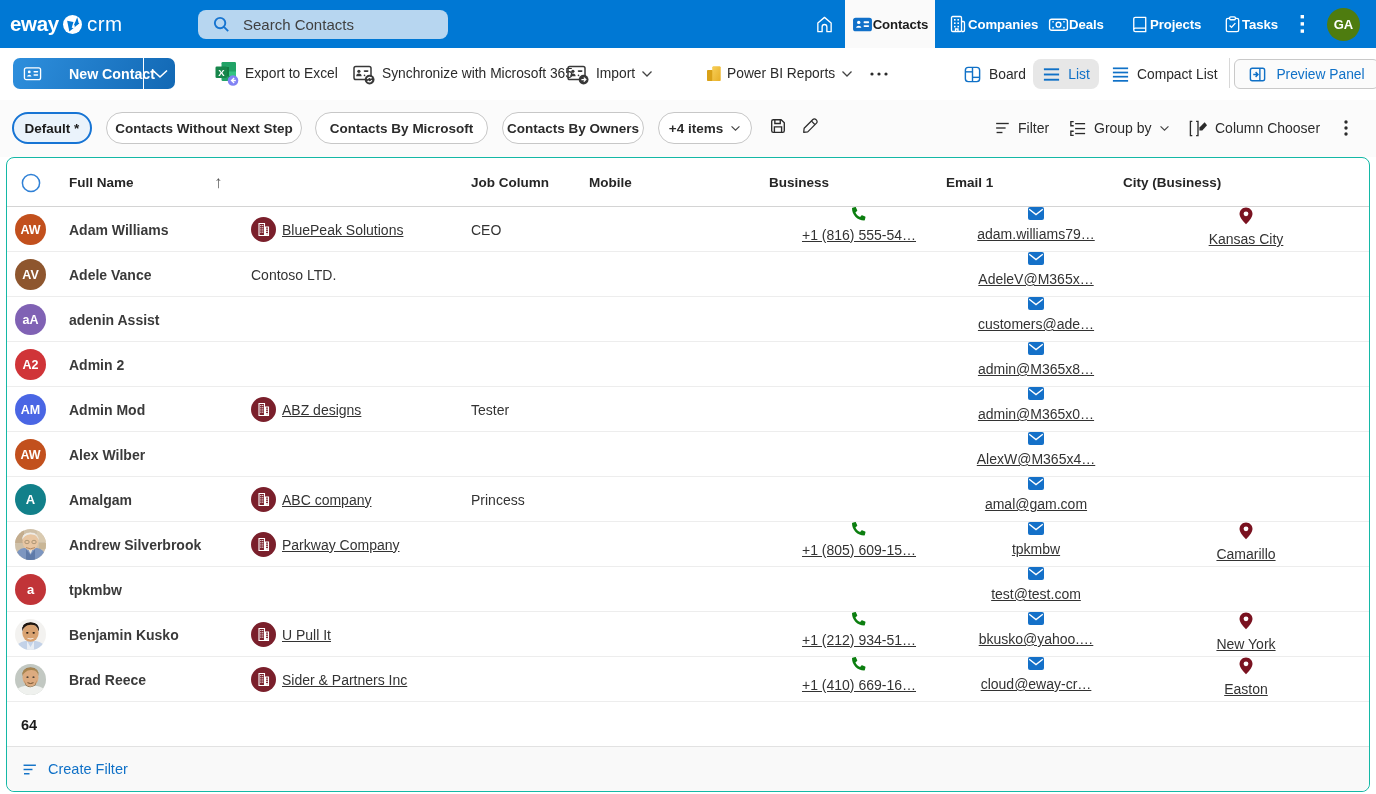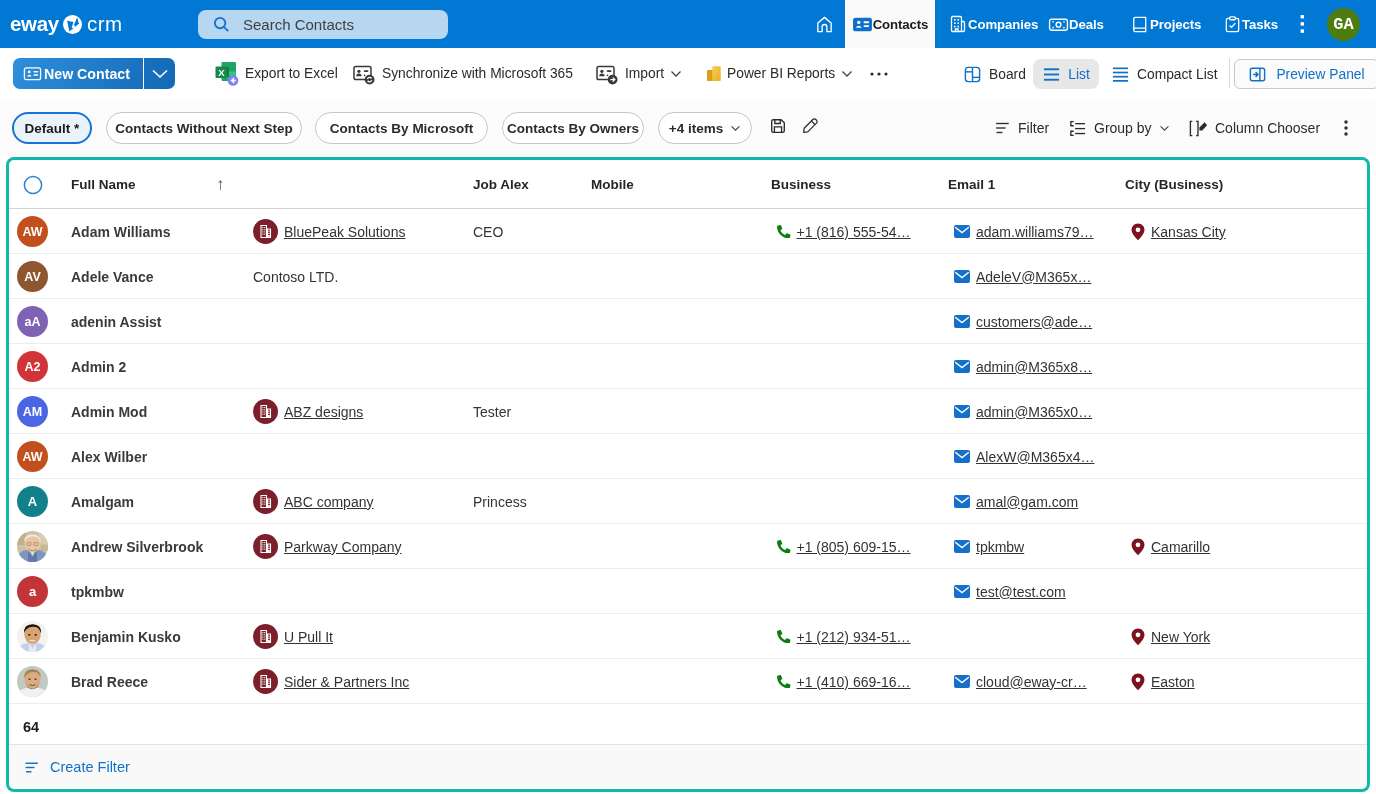--- a/index.html
+++ b/index.html
@@ -8,56 +8,56 @@
 .logo { position:absolute; left:10px; top:0; height:48px; display:flex; align-items:center; }
 .logo .e { color:#fff; font-weight:bold; font-size:20.5px; letter-spacing:-0.3px; }
 .logo .c { color:#fff; font-weight:300; font-size:20.5px; margin-left:5px; letter-spacing:0.5px; }
 .logo svg { margin-left:6px; }
 .search { position:absolute; left:198px; top:10px; width:250px; height:29px; background:#b7d6f0; border-radius:8px; display:flex; align-items:center; }
 .search .txt { color:#404040; font-size:15px; margin-left:12px; }
 .search svg { margin-left:14px; }
 .navitem { position:absolute; top:0; display:flex; align-items:center; height:48px; color:#fff; font-size:13.2px; font-weight:700; letter-spacing:-0.1px; }
 .navitem.active { background:#fafafa; color:#1b1b1b; justify-content:center; }
 .homeicon { position:absolute; left:815px; top:0; display:flex; align-items:center; height:48px; }
-.gaav { position:absolute; left:1327px; top:8px; width:33px; height:33px; border-radius:50%; background:#4e7c0f; color:#fff; font-weight:bold; font-size:17px; display:flex; align-items:center; justify-content:center;font-family:Liberation Mono, monospace; }
+.gaav { position:absolute; left:1327px; top:8px; width:33px; height:33px; border-radius:50%; background:#4e7c0f; color:#fff; font-weight:bold; font-size:13px; display:flex; align-items:center; justify-content:center; }
 .vdots { position:absolute; left:1300px; top:0; height:48px; display:flex; align-items:center; }
 
 .toolbar { position:absolute; left:0; top:48px; width:1376px; height:52px; background:#fff; }
 .ncbtn { position:absolute; left:13px; top:10px; height:31px; width:162px; border-radius:7px; background:linear-gradient(115deg,#2e8fdd 0%,#1268b4 100%); display:flex; align-items:center; color:#fff; }
-.ncbtn .lbl { font-size:14.2px; font-weight:700; margin-left:2px; }
+.ncbtn .lbl { font-size:14.2px; font-weight:700; margin-left:27px; }
 .ncbtn .sep { position:absolute; right:31px; top:0; width:1px; height:31px; background:#fff; }
 .ncbtn .chev { position:absolute; right:6px; top:11px; }
 .tbi { position:absolute; top:10px; height:31px; display:flex; align-items:center; gap:6px; color:#2b2b2b; font-size:13.8px; }
 .tbr { position:absolute; top:11px; height:30px; display:flex; align-items:center; gap:7px; font-size:13.8px; color:#2b2b2b; }
 .tbr.active { background:#e7e7e7; border-radius:8px; color:#1071c7; justify-content:center; }
 .pvbtn { position:absolute; top:11px; left:1234px; width:145px; height:30px; border:1px solid #c9c9c9; border-radius:6px; background:#fbfbfb; display:flex; align-items:center; justify-content:center; gap:9px; color:#1071c7; font-size:13.8px; }
 .vsep { position:absolute; top:10px; width:1px; height:30px; background:#d8d8d8; }
 
 .chips { position:absolute; left:0; top:100px; width:1376px; height:57px; background:#fbfbfb; }
 .chip { position:absolute; top:12px; height:32px; border:1px solid #c7c7c7; background:#fff; border-radius:16px; display:flex; align-items:center; justify-content:center; font-size:13.5px; font-weight:700; color:#2b2b2b; }
 .chip.def { border:2px solid #1674d4; background:#eaf3fb; color:#1b1b1b; }
 .chipicon { position:absolute; top:14px; }
 .rightact { position:absolute; top:12px; height:32px; display:flex; align-items:center; gap:7px; font-size:14px; color:#2b2b2b; }
 
-.grid { position:absolute; left:6px; top:157px; width:1364px; height:635px; background:#fff; border:3px solid #14b8a6; border-radius:8px;text-align:center; }
+.grid { position:absolute; left:6px; top:157px; width:1364px; height:635px; background:#fff; border:1px solid #14b8a6; border-radius:8px;text-align:center; }
 .ghead { position:absolute; left:0; top:0; width:100%; height:49px; border-bottom:1px solid #d4d4d4; }
 .gh { position:absolute; top:0; height:49px; display:flex; align-items:center; font-size:13.5px; font-weight:600; color:#262626; }
 .row { position:absolute; left:0; width:100%; height:45px; border-bottom:1px solid #ededed; }
 .cell { position:absolute; top:0; height:45px; display:flex; align-items:center; gap:6px; font-size:14px; color:#333; white-space:nowrap; overflow:hidden; }
 .cell.name { font-weight:700; color:#3a3a3a; }
 .av { position:absolute; left:8px; top:7px; width:31px; height:31px; border-radius:50%; color:#fff; font-weight:bold; font-size:12.5px; display:flex; align-items:center; justify-content:center; }
 .lnk { text-decoration:underline; color:#333; }
 .sumrow { position:absolute; left:0; width:100%; height:46px; }
 .sum { position:absolute; left:14px; top:15px; font-size:14.5px; font-weight:bold; color:#1b1b1b; }
 .foot { position:absolute; left:0; bottom:0; width:100%; height:45px; background:#f9f9f9; border-top:1px solid #e2e2e2; border-radius:0 0 8px 8px; display:flex; align-items:center; }
 .cf { color:#1071c7; font-size:14.5px; margin-left:14px; display:flex; align-items:center; gap:10px; }
 .c-name{left:62px;width:178px;} .c-comp{left:244px;width:212px;} .c-job{left:464px;width:114px;}
 .c-mob{left:582px;width:176px;} .c-bus{left:762px;width:174px;} .c-em{left:939px;width:174px;} .c-city{left:1116px;width:240px;}
 .bldg{flex:0 0 auto;}
-.cell.c-bus,.cell.c-em,.cell.c-city{padding-left:6px;}
+.cell.c-bus,.cell.c-em,.cell.c-city{padding-left:6px;flex-direction:column;}
 
 </style>
 </head>
 <body>
 <div class="hdr">
   <div class="logo">
     <span class="e">eway</span>
     <svg width="19" height="19" viewBox="0 0 30 30" style="margin-left:4px">
         <circle cx="15" cy="15" r="15" fill="#fff"></circle>
         <path d="M6.5 9 L26 13 L10 26 Z" fill="#0078d4"></path>
@@ -171,21 +171,21 @@
         <circle cx="6.9" cy="9.3" r="1.6" fill="#383838" stroke="none"></circle>
         <path d="M4.2 14.3 a2.7 2.7 0 0 1 5.4 0 Z" fill="#383838" stroke="none"></path>
         <rect x="11.7" y="8.3" width="4.8" height="1.6" rx="0.8" fill="#383838" stroke="none"></rect>
         <rect x="11.7" y="12.6" width="1.6" height="1.6" rx="0.8" fill="#383838" stroke="none"></rect>
         <circle cx="17.6" cy="17.6" r="4.9" fill="#383838" stroke="none"></circle>
         <path d="M15.4 17 a2.3 2.3 0 0 1 4 -0.8 M19.8 18.2 a2.3 2.3 0 0 1 -4 0.8" stroke="#fff" stroke-width="1.2"></path>
         <path d="M19.6 14.9 l0 1.6 -1.6 0 Z M15.6 20.3 l0 -1.6 1.6 0 Z" fill="#fff" stroke="none"></path>
       </svg>
     <span>Synchronize with Microsoft 365</span>
   </div>
-  <div class="tbi" style="left:595px">
+  <div class="tbi" style="left:566px">
     <svg width="24" height="24" viewBox="0 0 24 24" fill="none" stroke="#383838" stroke-width="1.5">
         <rect x="2" y="4.5" width="17" height="13" rx="1.8"></rect>
         <circle cx="6.9" cy="9.3" r="1.6" fill="#383838" stroke="none"></circle>
         <path d="M4.2 14.3 a2.7 2.7 0 0 1 5.4 0 Z" fill="#383838" stroke="none"></path>
         <rect x="11.7" y="8.3" width="4.8" height="1.6" rx="0.8" fill="#383838" stroke="none"></rect>
         <rect x="11.7" y="12.6" width="1.6" height="1.6" rx="0.8" fill="#383838" stroke="none"></rect>
         <circle cx="17.6" cy="17.6" r="4.9" fill="#383838" stroke="none"></circle>
         <path d="M15.4 17.6 h4.2 M17.8 15.6 l2 2 l-2 2" stroke="#fff" stroke-width="1.3"></path>
       </svg>
     <span>Import</span>
@@ -306,21 +306,21 @@
       </svg>
     </div>
 </div>
 <div class="grid">
   <div class="ghead">
     <div style="position:absolute; left:14px; top:15px;"><svg width="20" height="20" viewBox="0 0 20 20">
           <circle cx="10" cy="10" r="8.6" fill="none" stroke="#2f80d6" stroke-width="1.5"></circle>
         </svg></div>
     <div class="gh c-name">Full Name</div>
     <div class="gh" style="left:207px; font-weight:400; font-size:17px; color:#555">↑</div>
-    <div class="gh c-job">Job Alex</div>
+    <div class="gh c-job">Job Column</div>
     <div class="gh c-mob">Mobile</div>
     <div class="gh c-bus">Business</div>
     <div class="gh c-em">Email 1</div>
     <div class="gh c-city">City (Business)</div>
   </div>
 <div class="row" style="top:49px">
   <div class="av" style="background:#c2501d; font-size:12.5px">AW</div>
   <div class="cell name c-name">Adam Williams</div>
   <div class="cell c-comp">
         <svg class="bldg" width="25" height="25" viewBox="0 0 25 25">
@@ -592,20 +592,27 @@
           </g>
         </svg>
         <span class="lnk">U Pull It</span>
       </div>
   <div class="cell c-bus">
         <svg width="13.5" height="13.5" viewBox="0 0 512 512">
           <path transform="scale(-1,1) translate(-512,0)" d="M493.4 24.6l-104-24c-11.3-2.6-22.9 3.3-27.5 13.9l-48 112c-4.2 9.8-1.4 21.3 6.9 28l60.6 49.6c-36 76.7-98.9 140.5-177.2 177.2l-49.6-60.6c-6.8-8.3-18.2-11.1-28-6.9l-112 48C3.9 366.5-2 378.1.6 389.4l24 104C27.1 504.2 36.7 512 48 512c256.1 0 464-207.5 464-464 0-11.2-7.7-20.9-18.6-23.4z" fill="#0c7e10"></path>
         </svg>
         <span class="lnk">+1 (212) 934-51…</span>
       </div>
+  <div class="cell c-em">
+        <svg width="16" height="13" viewBox="0 0 16 13">
+          <rect x="0" y="0" width="16" height="13" rx="2" fill="#1470c8"></rect>
+          <path d="M1.2 2.2 L8 7.6 L14.8 2.2" fill="none" stroke="#fff" stroke-width="1.4"></path>
+        </svg>
+        <span class="lnk">bkusko@yahoo.…</span>
+      </div>
   <div class="cell c-city">
         <svg width="14" height="18" viewBox="0 0 14 18">
           <path d="M7 0.5 C10.6 0.5 13.5 3.4 13.5 7 C13.5 9.5 11.3 12.9 7 17.3 C2.7 12.9 0.5 9.5 0.5 7 C0.5 3.4 3.4 0.5 7 0.5 Z" fill="#7a1220"></path>
           <circle cx="7" cy="6.8" r="2.4" fill="#fff"></circle>
         </svg>
         <span class="lnk">New York</span>
       </div>
 </div>
 <div class="row" style="top:499px">
   <div class="av">

